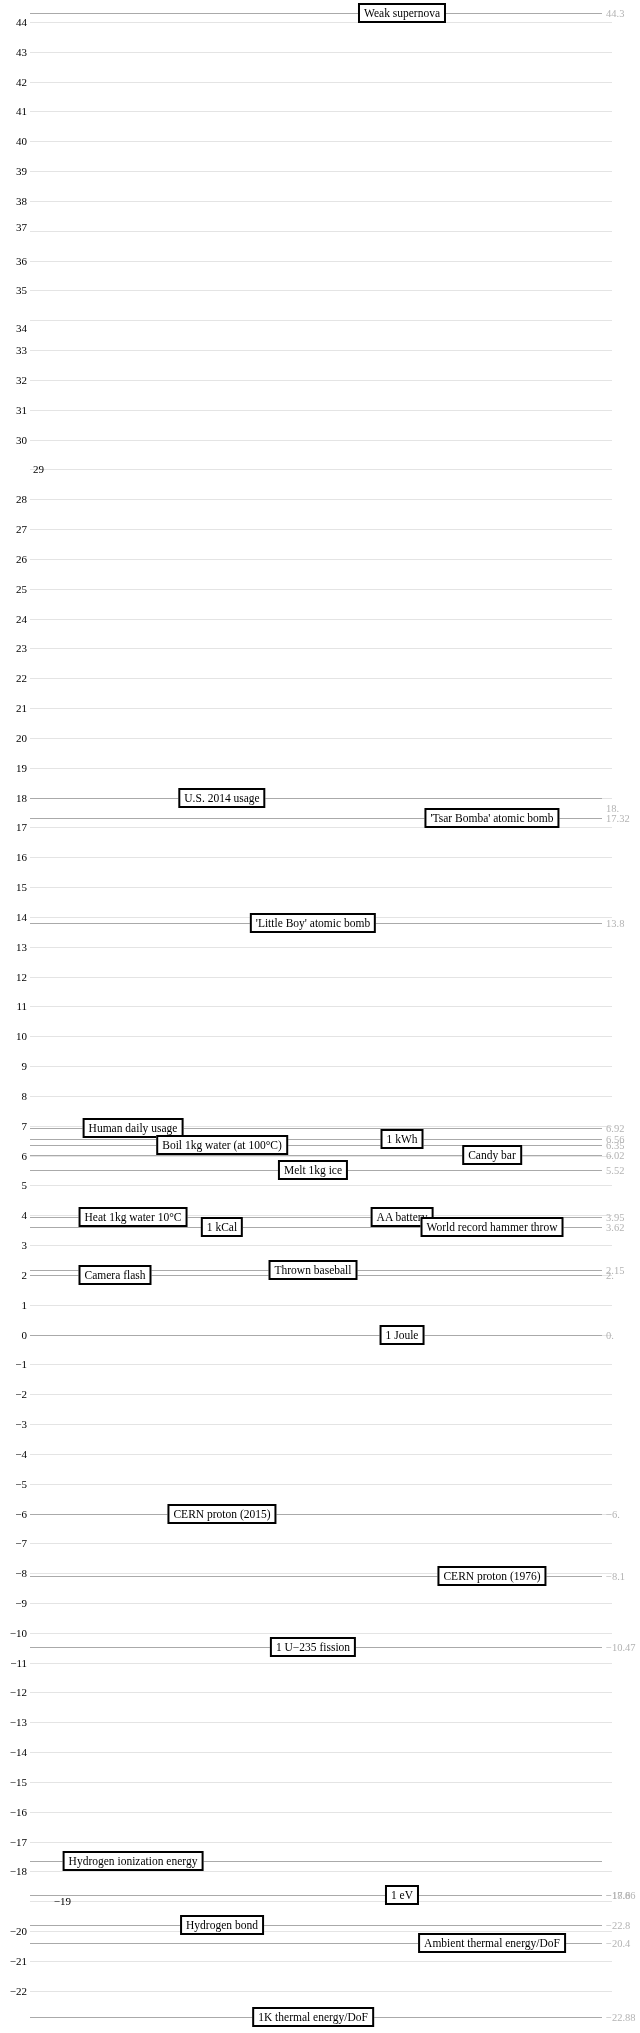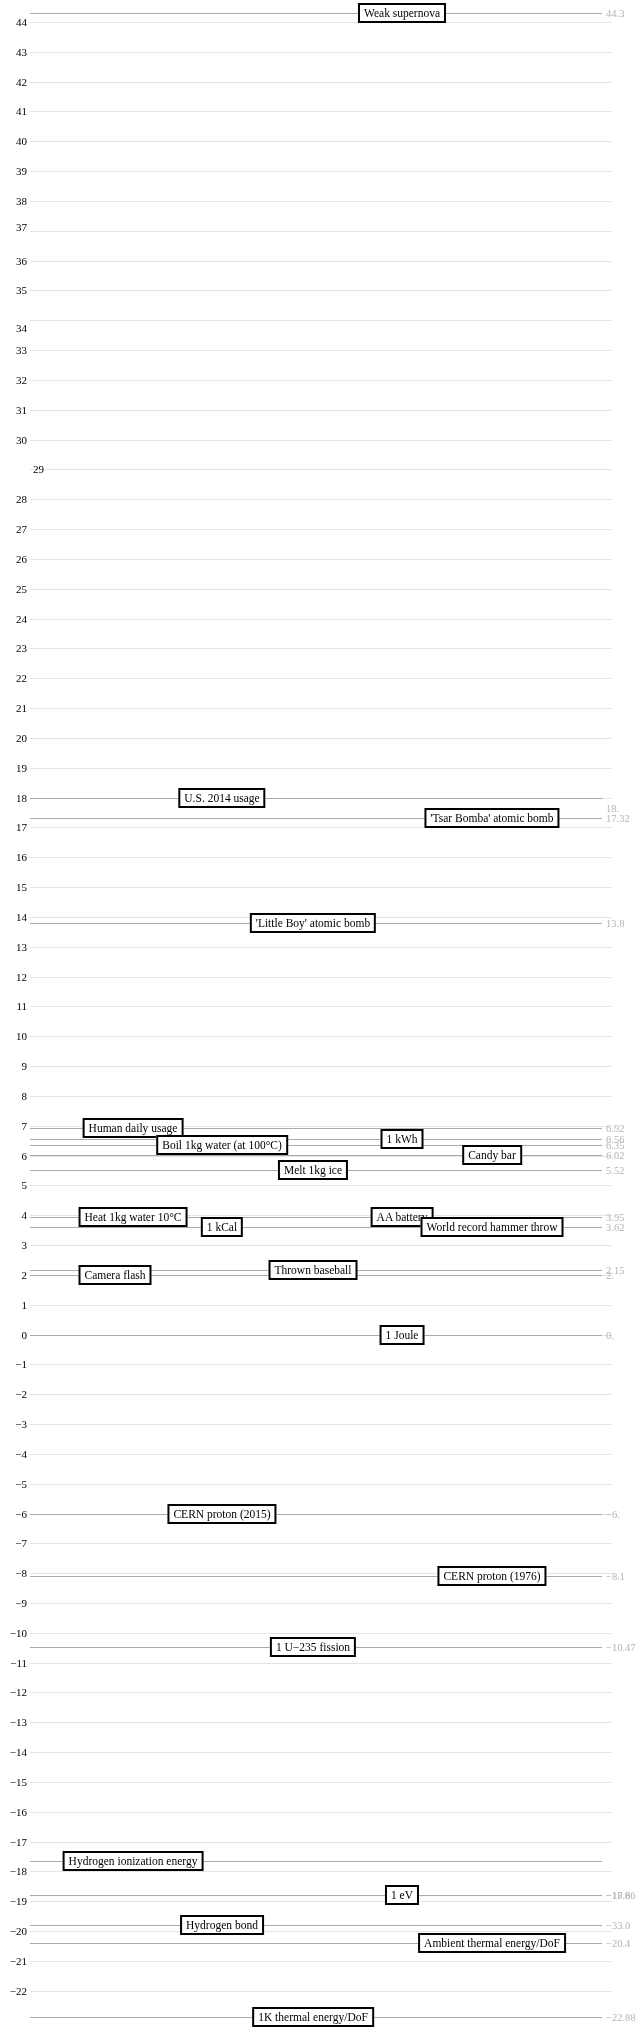--- a/index.html
+++ b/index.html
@@ -166,21 +166,21 @@
       <div class="ticklabel" style="top: 1752px; color: rgb(0, 0, 0);">−14</div>
       <div class="gridline" style="top: 1782px; background: rgb(228, 228, 228);"></div>
       <div class="ticklabel" style="top: 1782px; color: rgb(0, 0, 0);">−15</div>
       <div class="gridline" style="top: 1812px; background: rgb(228, 228, 228);"></div>
       <div class="ticklabel" style="top: 1812px; color: rgb(0, 0, 0);">−16</div>
       <div class="gridline" style="top: 1842px; background: rgb(228, 228, 228);"></div>
       <div class="ticklabel" style="top: 1842px; color: rgb(0, 0, 0);">−17</div>
       <div class="gridline" style="top: 1871px; background: rgb(228, 228, 228);"></div>
       <div class="ticklabel" style="top: 1871px; color: rgb(0, 0, 0);">−18</div>
       <div class="gridline" style="top: 1901px; background: rgb(228, 228, 228);"></div>
-      <div class="ticklabel" style="top: 1901px; color: rgb(0, 0, 0);">−19</div>
+      <div class="ticklabel" style="top: 1901px; color: rgb(0, 0, 0); margin-left: 44px;">−19</div>
       <div class="gridline" style="top: 1931px; background: rgb(228, 228, 228);"></div>
       <div class="ticklabel" style="top: 1931px; color: rgb(0, 0, 0);">−20</div>
       <div class="gridline" style="top: 1961px; background: rgb(228, 228, 228);"></div>
       <div class="ticklabel" style="top: 1961px; color: rgb(0, 0, 0);">−21</div>
       <div class="gridline" style="top: 1991px; background: rgb(228, 228, 228);"></div>
       <div class="ticklabel" style="top: 1991px; color: rgb(0, 0, 0);">−22</div>
     </div>
   <div id="level-layer">
       <div class="levelline" style="top: 13px; background: rgb(170, 170, 170);"></div>
       <div class="valuelabel" style="top: 13px; color: rgb(179, 179, 179);">44.3</div>
@@ -214,21 +214,21 @@
       <div class="valuelabel" style="top: 1514px; color: rgb(179, 179, 179);">−6.</div>
       <div class="levelline" style="top: 1576px; background: rgb(170, 170, 170);"></div>
       <div class="valuelabel" style="top: 1576px; color: rgb(179, 179, 179);">−8.1</div>
       <div class="levelline" style="top: 1647px; background: rgb(170, 170, 170);"></div>
       <div class="valuelabel" style="top: 1647px; color: rgb(179, 179, 179);">−10.47</div>
       <div class="levelline" style="top: 1861px; background: rgb(170, 170, 170);"></div>
       <div class="valuelabel" style="top: 1861px; color: rgb(179, 179, 179); margin-top: 34px;">−17.66</div>
       <div class="levelline" style="top: 1895px; background: rgb(170, 170, 170);"></div>
       <div class="valuelabel" style="top: 1895px; color: rgb(179, 179, 179);">−18.8</div>
       <div class="levelline" style="top: 1925px; background: rgb(170, 170, 170);"></div>
-      <div class="valuelabel" style="top: 1925px; color: rgb(179, 179, 179);">−33.0</div>
+      <div class="valuelabel" style="top: 1925px; color: rgb(179, 179, 179);">−22.8</div>
       <div class="levelline" style="top: 1943px; background: rgb(170, 170, 170);"></div>
       <div class="valuelabel" style="top: 1943px; color: rgb(179, 179, 179);">−20.4</div>
       <div class="levelline" style="top: 2017px; background: rgb(170, 170, 170);"></div>
       <div class="valuelabel" style="top: 2017px; color: rgb(179, 179, 179);">−22.88</div>
     </div>
   <div id="box-layer">
       <div class="itembox" style="left: 402px; top: 13px; background: rgb(255, 255, 255); border-color: rgb(0, 0, 0);">Weak supernova</div>
       <div class="itembox" style="left: 222px; top: 798px; background: rgb(255, 255, 255); border-color: rgb(0, 0, 0);">U.S. 2014 usage</div>
       <div class="itembox" style="left: 492px; top: 818px; background: rgb(255, 255, 255); border-color: rgb(0, 0, 0);">'Tsar Bomba' atomic bomb</div>
       <div class="itembox" style="left: 313px; top: 923px; background: rgb(255, 255, 255); border-color: rgb(0, 0, 0);">'Little Boy' atomic bomb</div>

